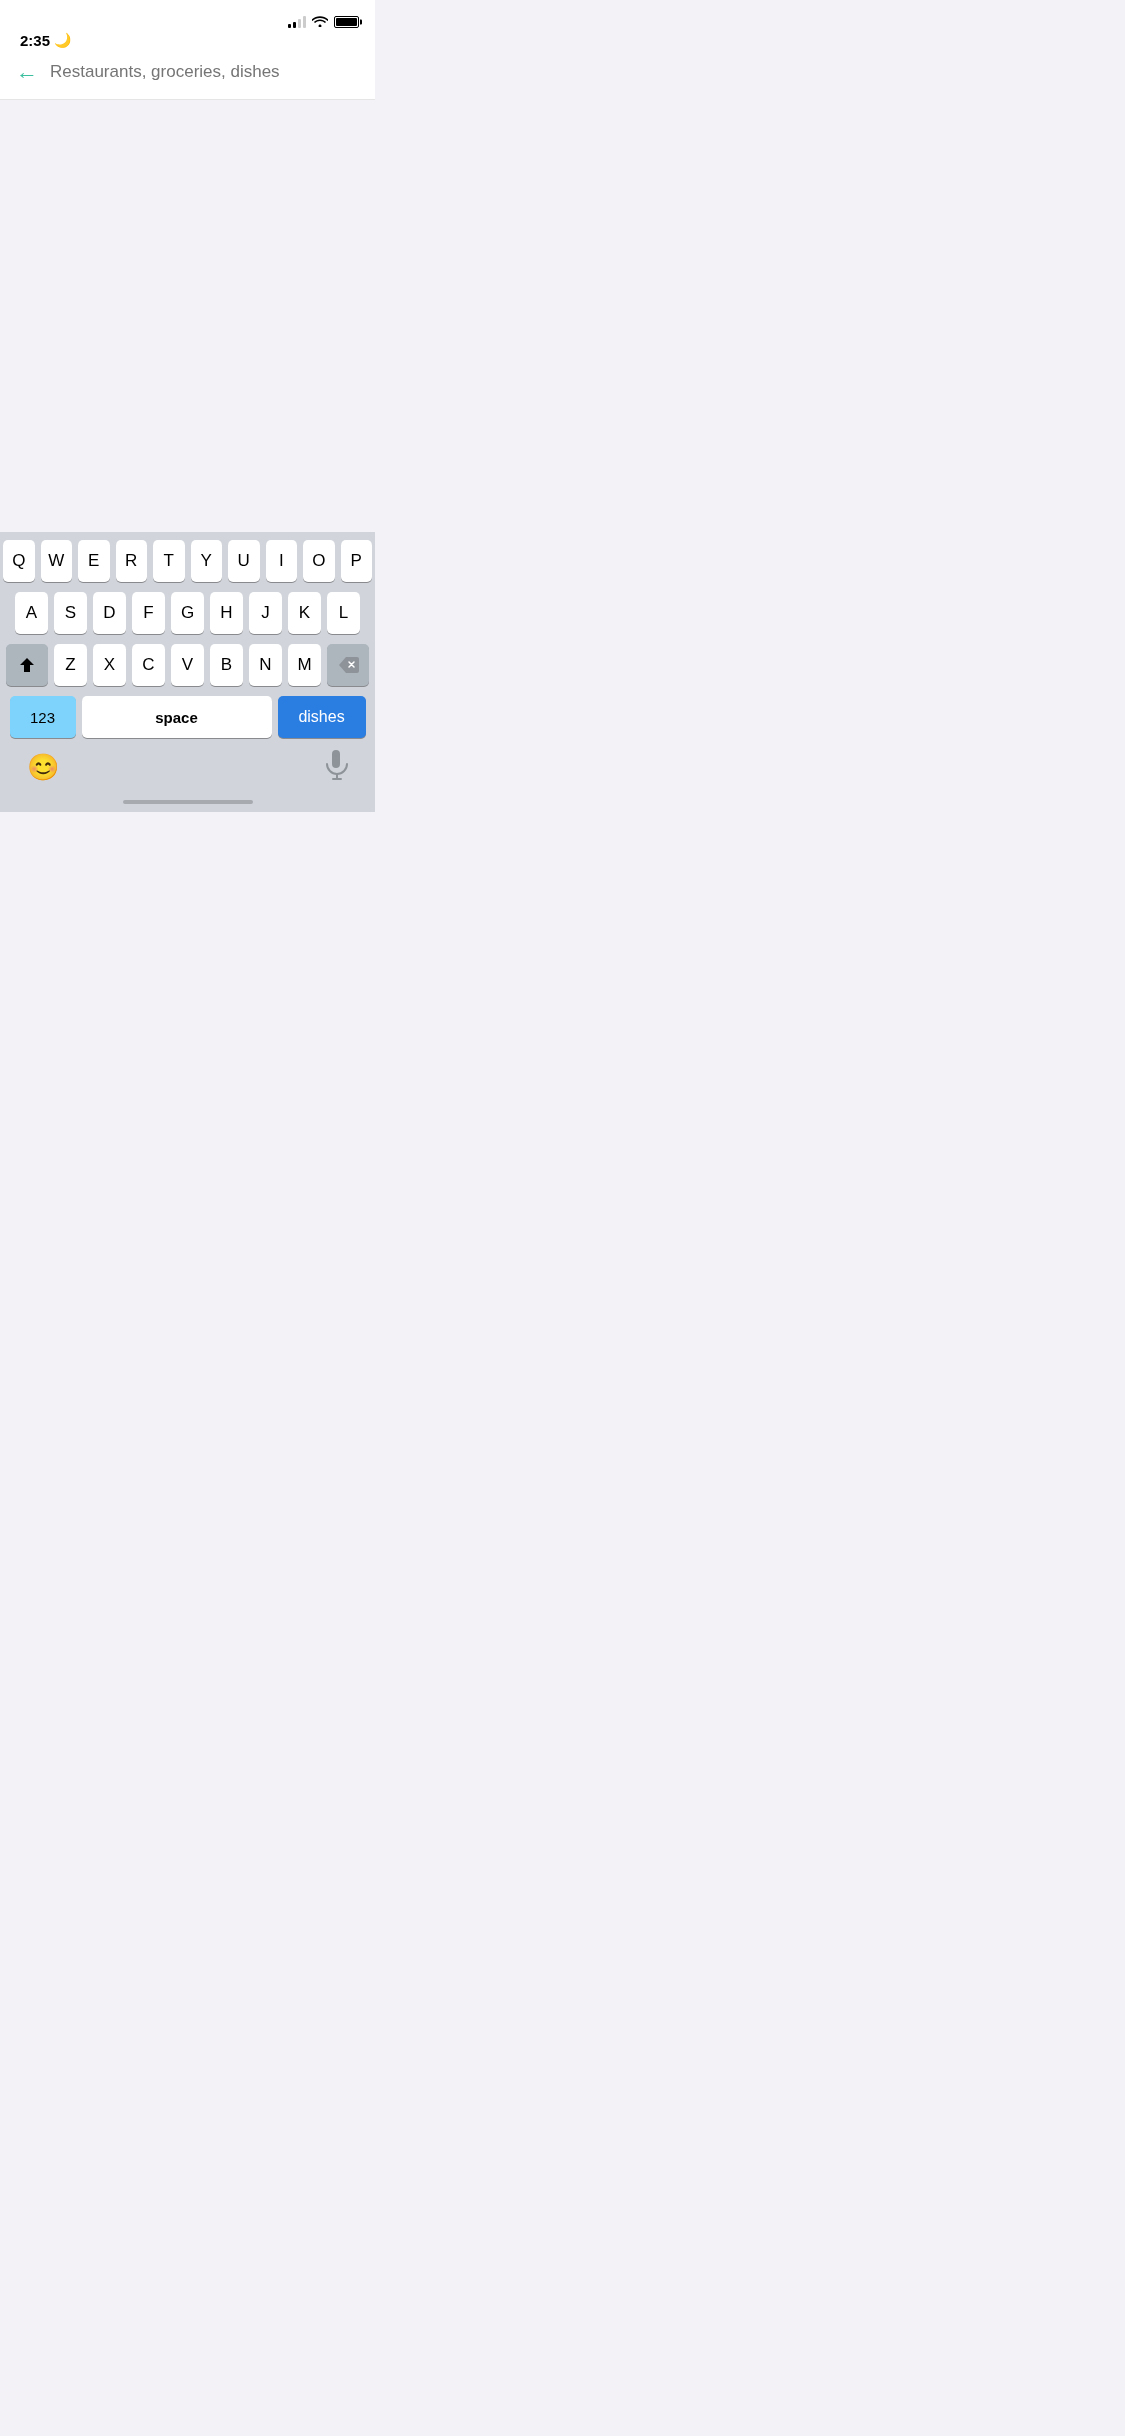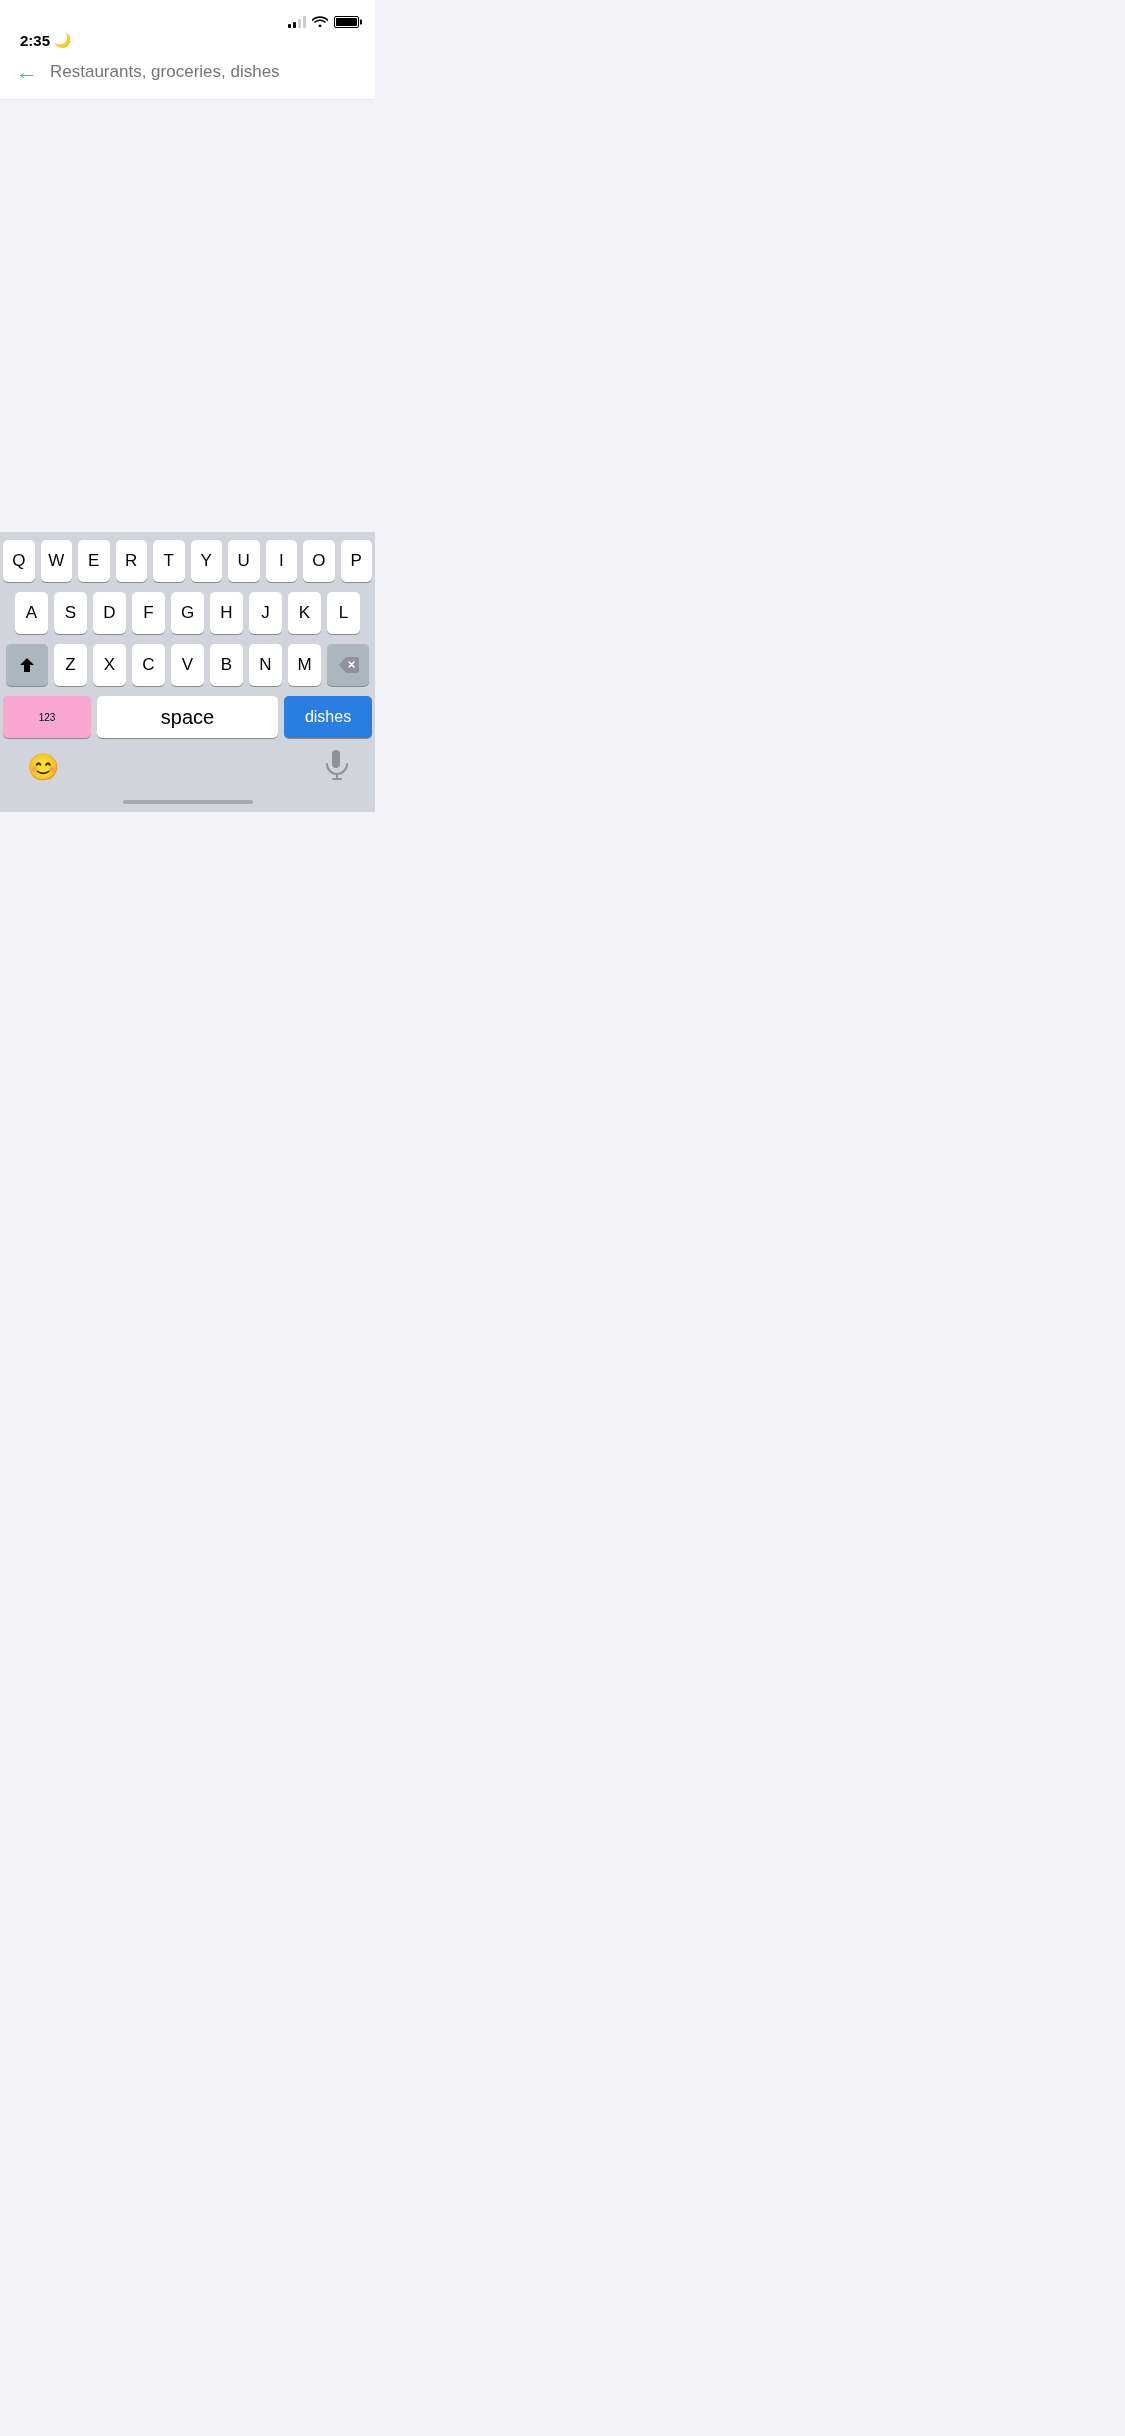--- a/index.html
+++ b/index.html
@@ -183,30 +183,31 @@
     }
 
     .keyboard-bottom-row {
       display: flex;
       justify-content: center;
       gap: 6px;
       margin-bottom: 8px;
     }
 
     .key-123 {
-      width: 88px;
-      font-size: 10px;
-      background: #f9a8d4;
+      width: 66px;
+      font-size: 15px;
+      background: #7dd3fc;
     }
 
     .key-space {
       flex: 1;
       max-width: 190px;
-      font-size: 20px;
+      font-size: 15px;
       background: #ffffff;
+      font-weight: bold;
     }
 
     .key-search {
       width: 88px;
       font-size: 16px;
       background: #2a7de1;
       color: #fff;
       font-weight: 400;
     }
 

